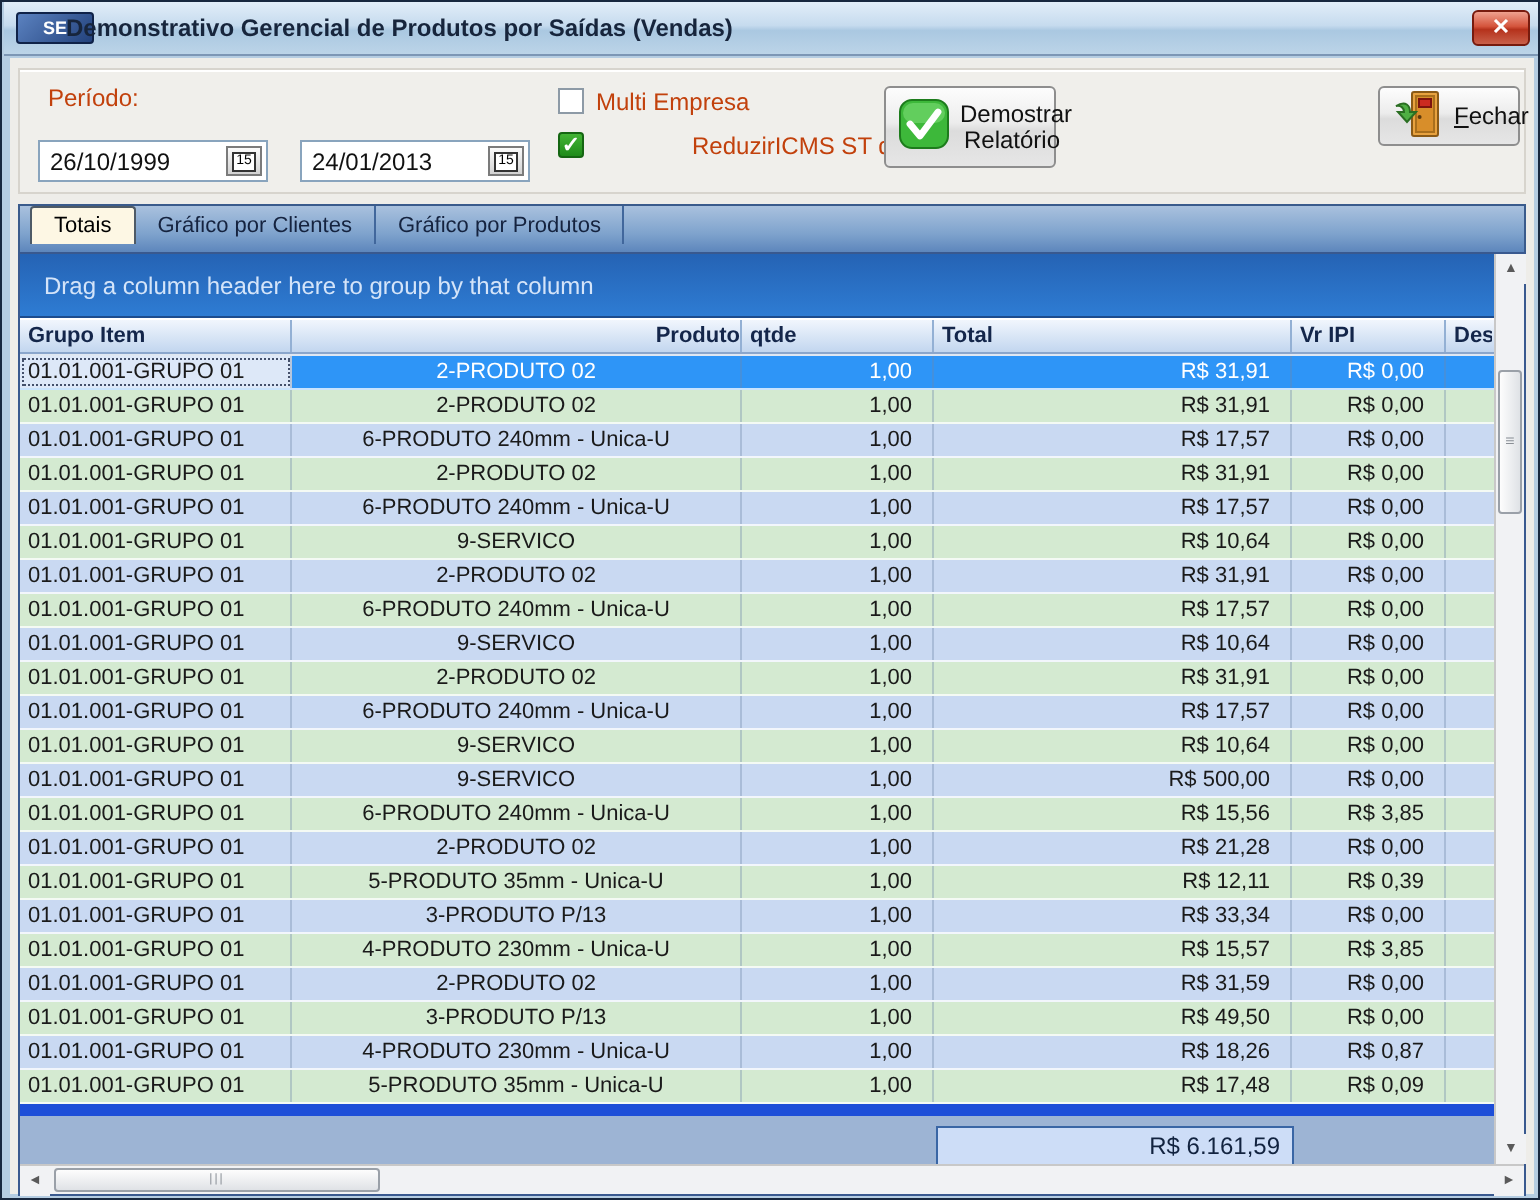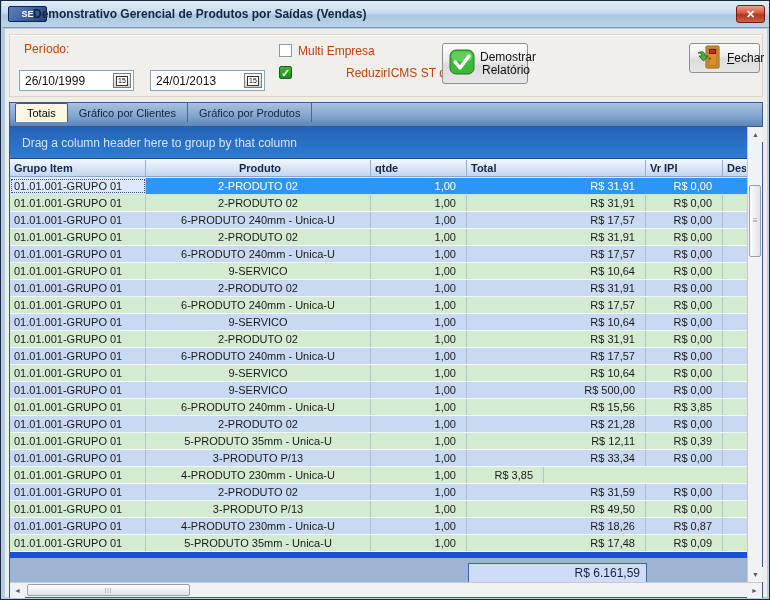--- a/index.html
+++ b/index.html
@@ -160,21 +160,21 @@
   </div>
 
   <div class="abs page">
 
     <div class="abs grouppanel">
       <div class="hint">Drag a column header here to group by that column</div>
     </div>
 
     <div class="abs hdrrow">
       <div class="hcell c-grupo">Grupo Item</div>
-      <div class="hcell c-produto" style="text-align:center;">Produto</div>
+      <div class="hcell c-produto" style="text-align:right;">Produto</div>
       <div class="hcell c-qtde" style="text-align:left;padding-right:0;">qtde</div>
       <div class="hcell c-total" style="text-align:left;padding-right:0;">Total</div>
       <div class="hcell c-ipi" style="text-align:left;padding-right:0;">Vr IPI</div>
       <div class="hcell c-desc">Descor</div>
     </div>
 
     <div class="abs rows">
         <div class="grow sel">
     <div class="gcell c-grupo focused">01.01.001-GRUPO 01</div>
     <div class="gcell c-produto">2-PRODUTO 02</div>
@@ -308,20 +308,21 @@
     <div class="gcell c-produto">3-PRODUTO P/13</div>
     <div class="gcell c-qtde">1,00</div>
     <div class="gcell c-total">R$ 33,34</div>
     <div class="gcell c-ipi">R$ 0,00</div>
     <div class="gcell c-desc"></div>
   </div>
         <div class="grow green">
     <div class="gcell c-grupo">01.01.001-GRUPO 01</div>
     <div class="gcell c-produto">4-PRODUTO 230mm - Unica-U</div>
     <div class="gcell c-qtde">1,00</div>
+    <div class="gcell c-total">R$ 15,57</div>
     <div class="gcell c-ipi">R$ 3,85</div>
     <div class="gcell c-desc"></div>
   </div>
         <div class="grow blue">
     <div class="gcell c-grupo">01.01.001-GRUPO 01</div>
     <div class="gcell c-produto">2-PRODUTO 02</div>
     <div class="gcell c-qtde">1,00</div>
     <div class="gcell c-total">R$ 31,59</div>
     <div class="gcell c-ipi">R$ 0,00</div>
     <div class="gcell c-desc"></div>

